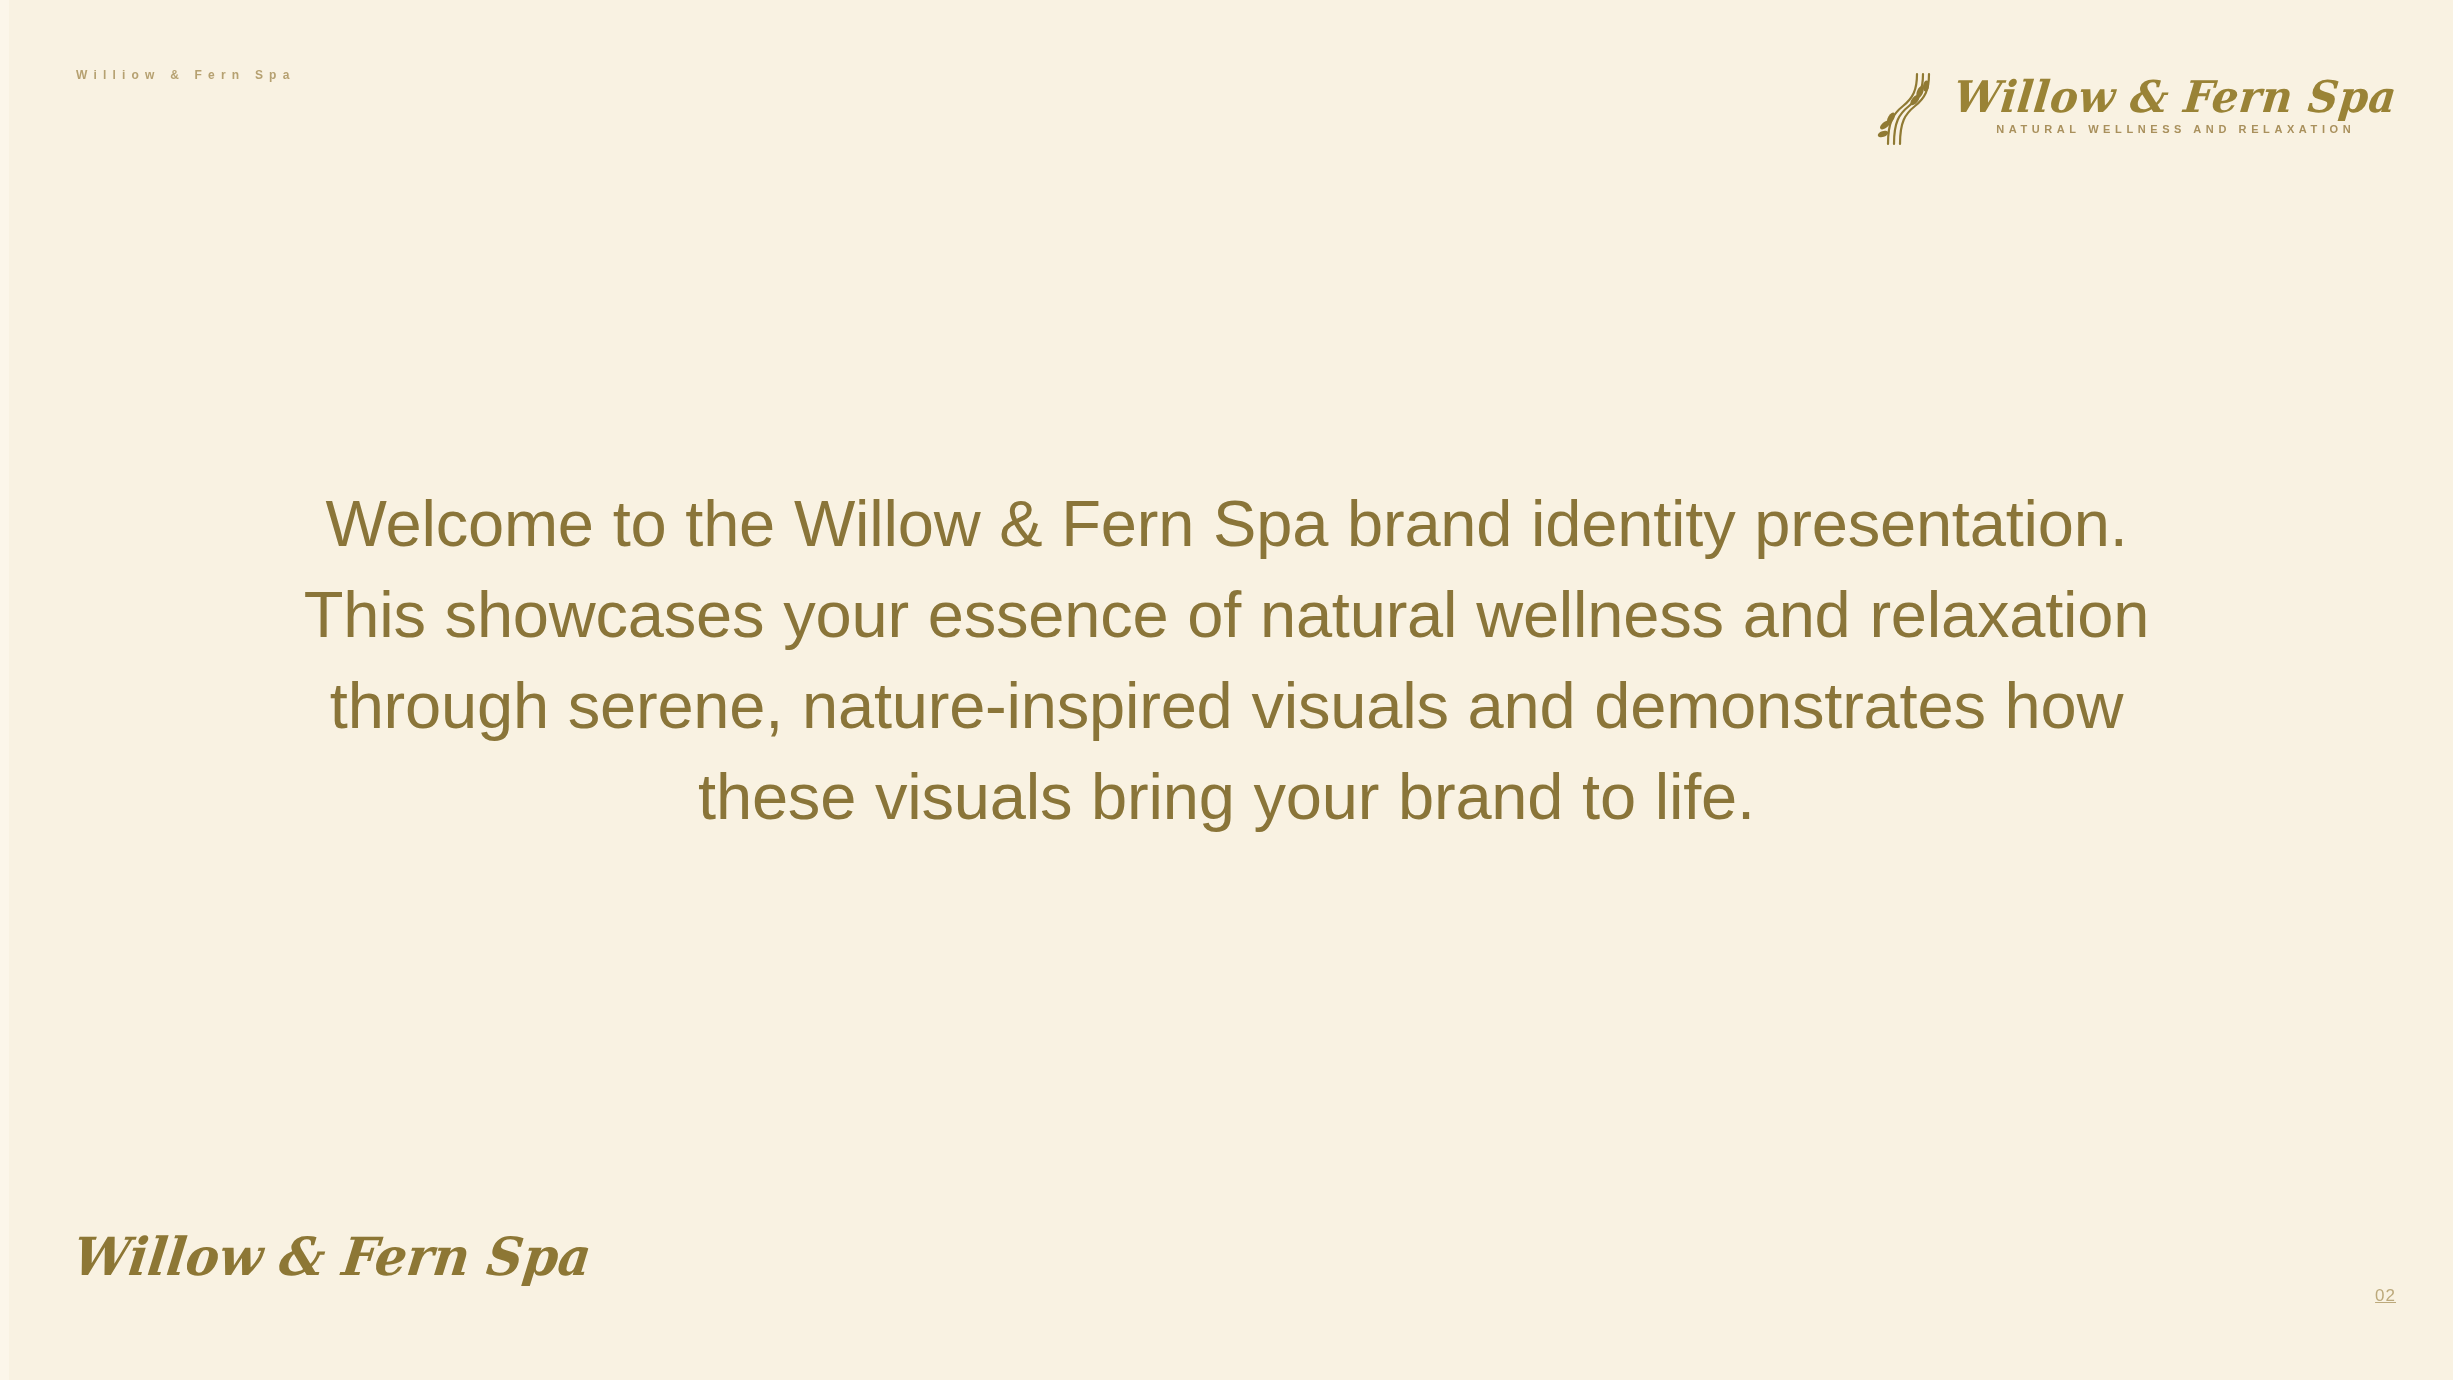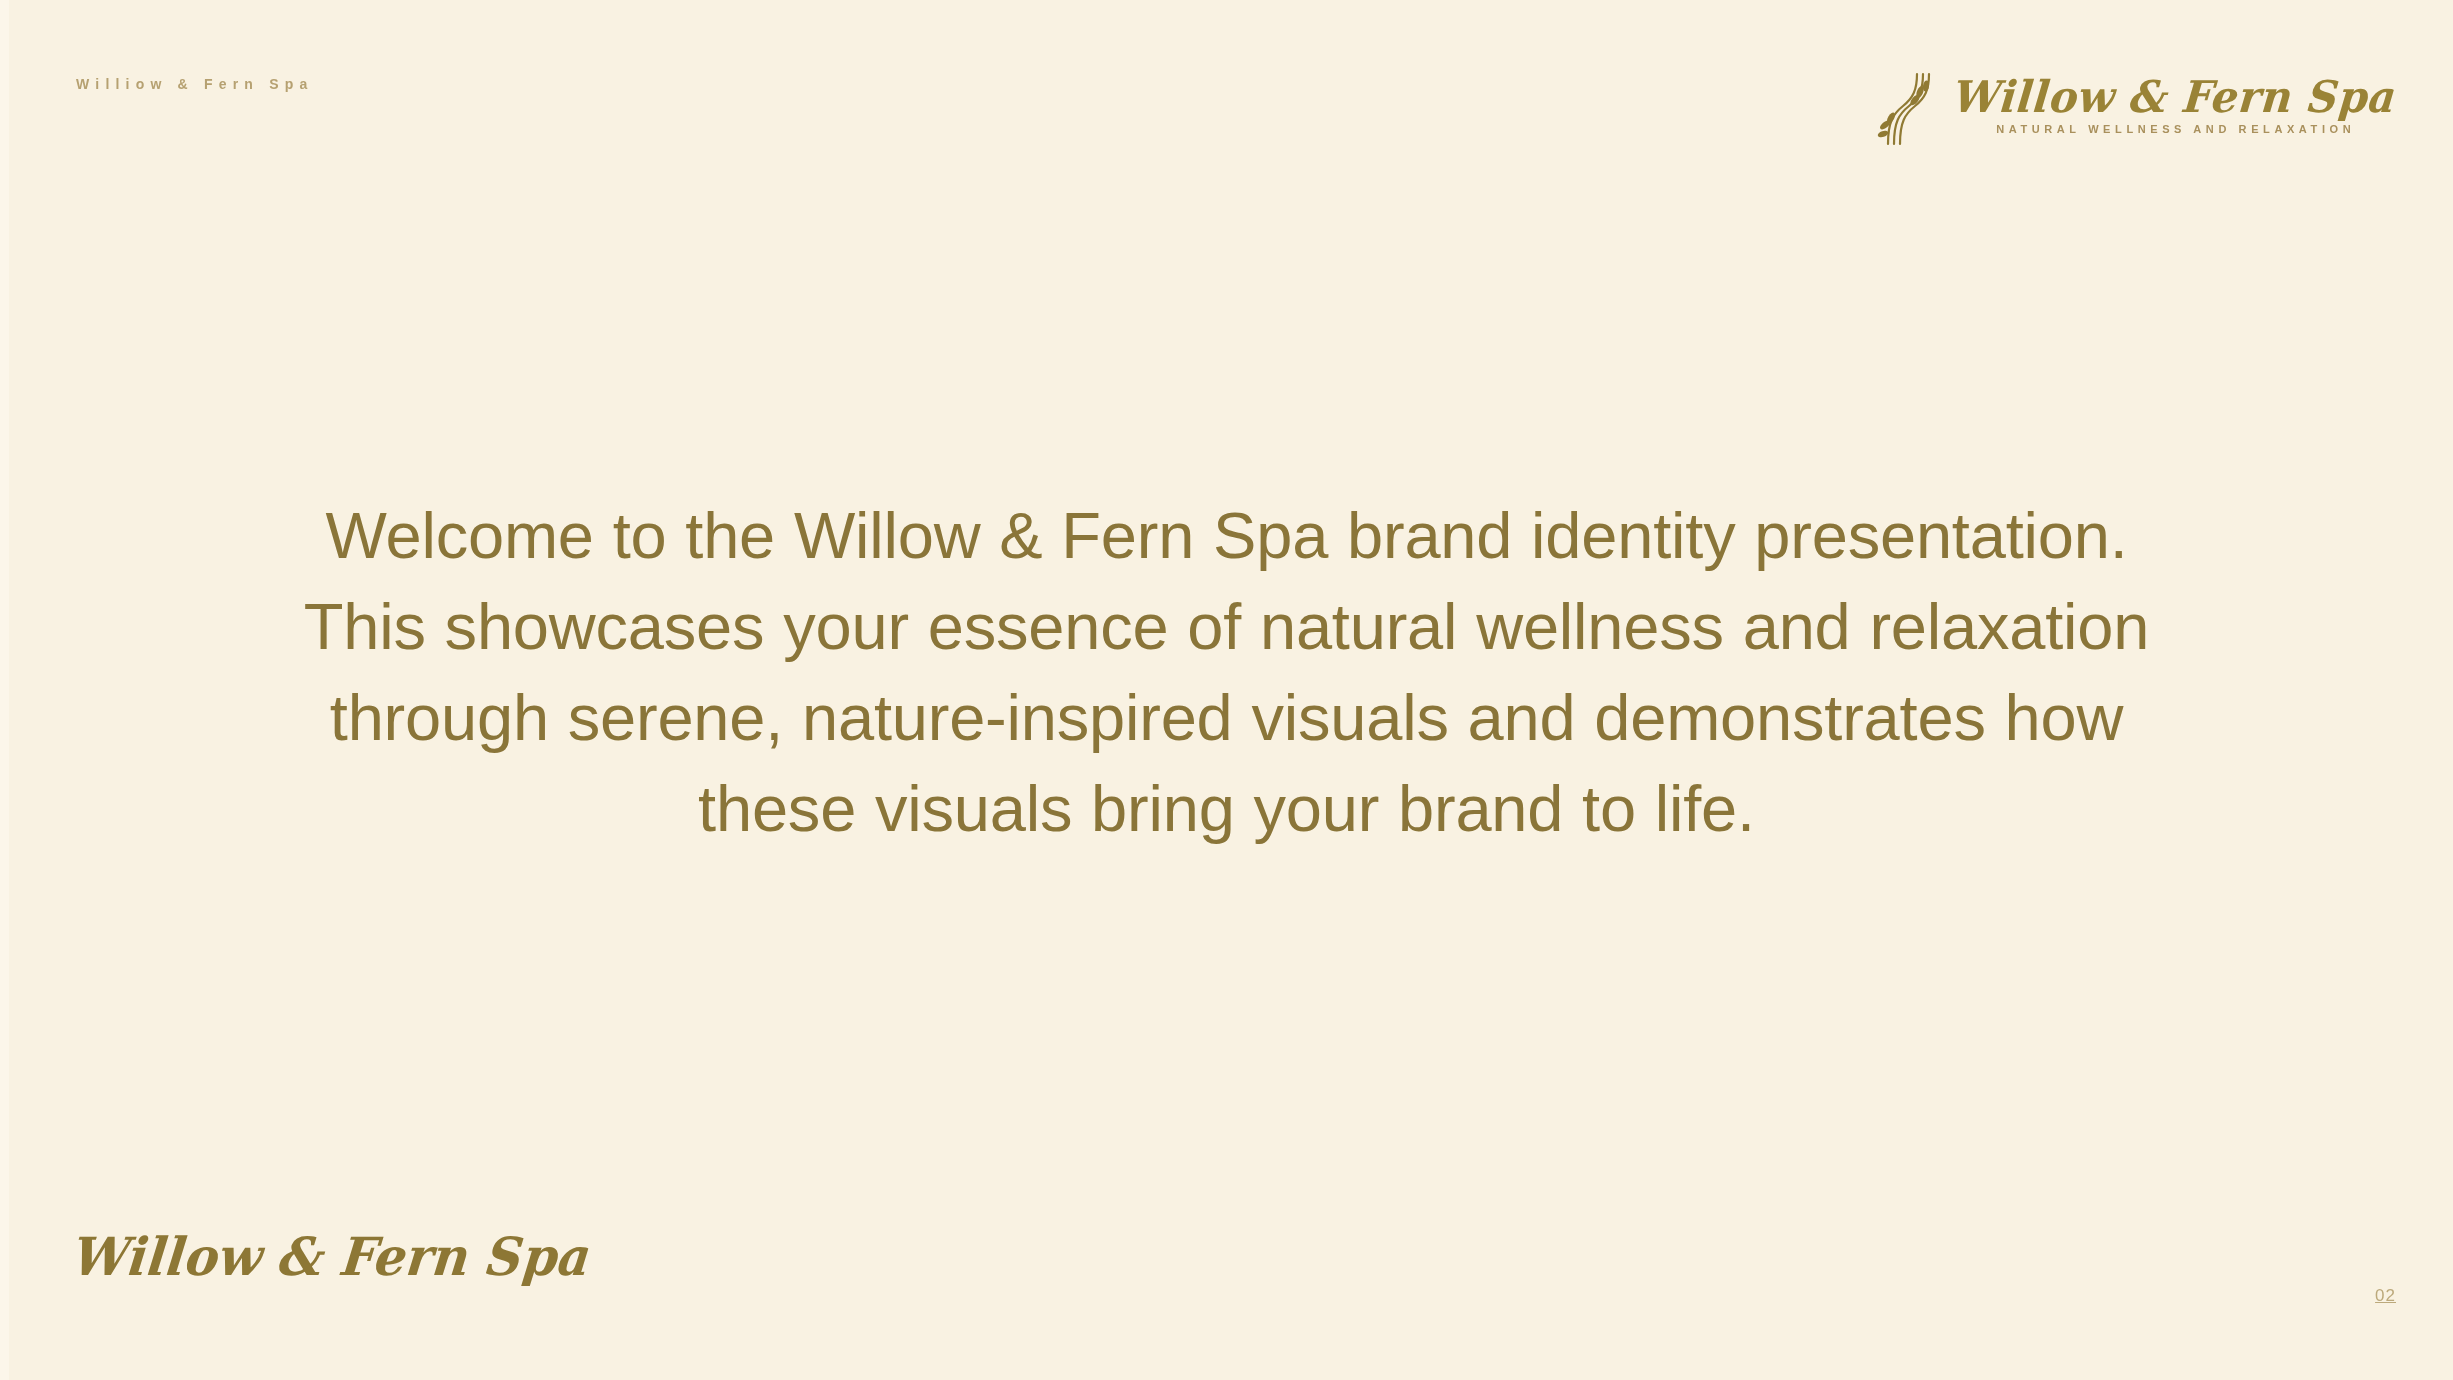--- a/index.html
+++ b/index.html
@@ -26,22 +26,22 @@
     top: 0;
     width: 9px;
     height: 100%;
     background: #fcf6ea;
   }
 
   
   .running-header {
     position: absolute;
     left: 76px;
-    top: 76px;
-    font-size: 14px;
+    top: 68px;
+    font-size: 12px;
     letter-spacing: 6.2px;
     color: #b6a171;
     font-weight: 600;
     white-space: nowrap;
   }
 
   
   .logo-lockup {
     position: absolute;
     right: 56px;
@@ -79,21 +79,21 @@
     color: #a9905c;
     font-weight: 600;
     white-space: nowrap;
     text-align: right;
   }
 
   
   .headline-wrap {
     position: absolute;
     left: 50%;
-    top: 490px;
+    top: 478px;
     transform: translateX(-50%);
     width: 1900px;
   }
   .headline {
     margin: 0;
     text-align: center;
     font-size: 65px;
     line-height: 91px;
     font-weight: 400;
     color: #8a7539;

